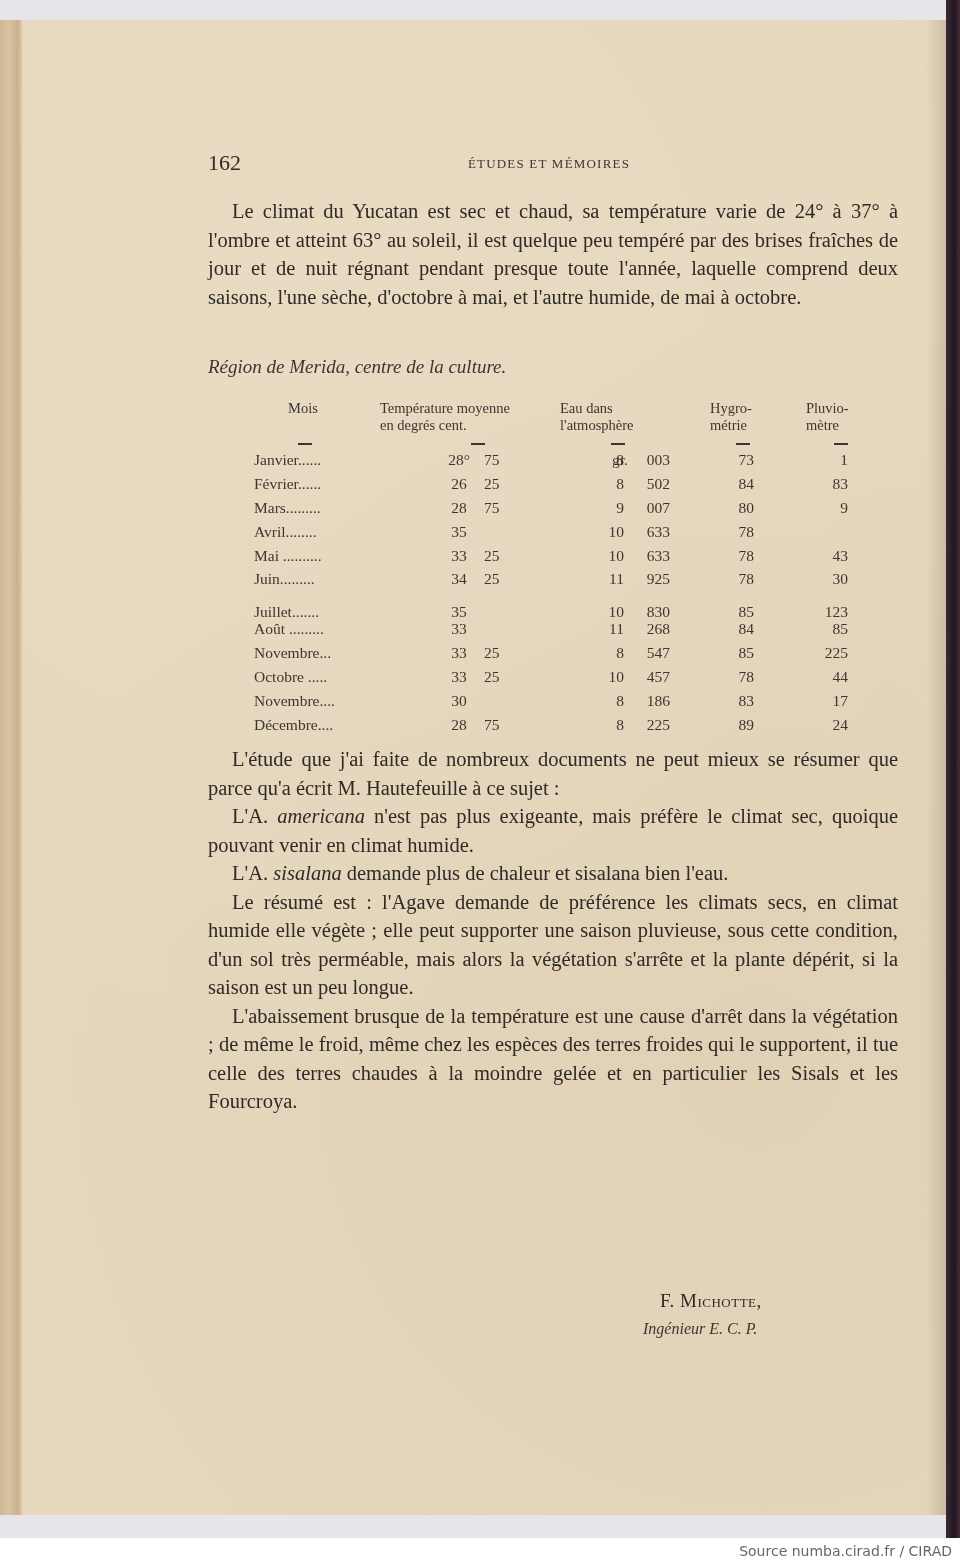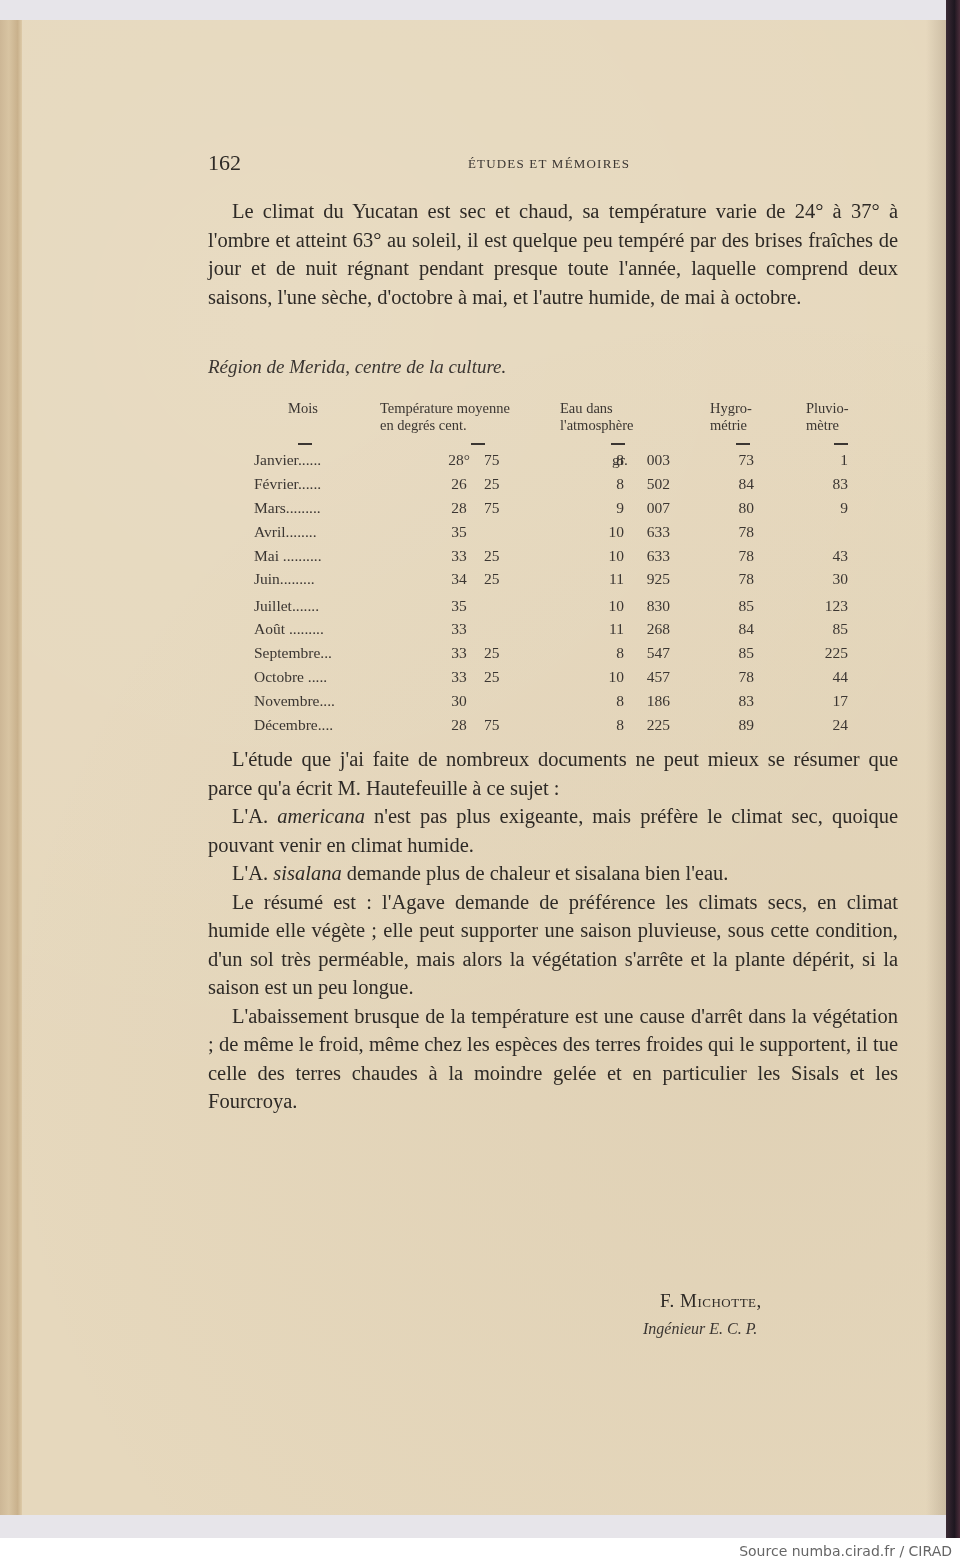--- a/index.html
+++ b/index.html
@@ -186,42 +186,42 @@
       <div class="row" style="top: 172px;">
         <span class="cell c-month">Juin.........</span>
         <span class="cell c-tdeg">34</span>
         <span class="cell c-tfrac">25</span>
         <span class="cell c-eau-int">11</span>
         <span class="cell c-eau-unit"></span>
         <span class="cell c-eau-frac">925</span>
         <span class="cell c-hygro">78</span>
         <span class="cell c-pluvio">30</span>
       </div>
-      <div class="row" style="top: 199px;">
+      <div class="row" style="top: 205px;">
         <span class="cell c-month">Juillet.......</span>
         <span class="cell c-tdeg">35</span>
         <span class="cell c-tfrac"></span>
         <span class="cell c-eau-int">10</span>
         <span class="cell c-eau-unit"></span>
         <span class="cell c-eau-frac">830</span>
         <span class="cell c-hygro">85</span>
         <span class="cell c-pluvio">123</span>
       </div>
       <div class="row" style="top: 221.7px;">
         <span class="cell c-month">Août .........</span>
         <span class="cell c-tdeg">33</span>
         <span class="cell c-tfrac"></span>
         <span class="cell c-eau-int">11</span>
         <span class="cell c-eau-unit"></span>
         <span class="cell c-eau-frac">268</span>
         <span class="cell c-hygro">84</span>
         <span class="cell c-pluvio">85</span>
       </div>
       <div class="row" style="top: 245.8px;">
-        <span class="cell c-month">Septembre...</span>
+        <span class="cell c-month">Novembre...</span>
         <span class="cell c-tdeg">33</span>
         <span class="cell c-tfrac">25</span>
         <span class="cell c-eau-int">8</span>
         <span class="cell c-eau-unit"></span>
         <span class="cell c-eau-frac">547</span>
         <span class="cell c-hygro">85</span>
         <span class="cell c-pluvio">225</span>
       </div>
       <div class="row" style="top: 269.9px;">
         <span class="cell c-month">Octobre .....</span>

